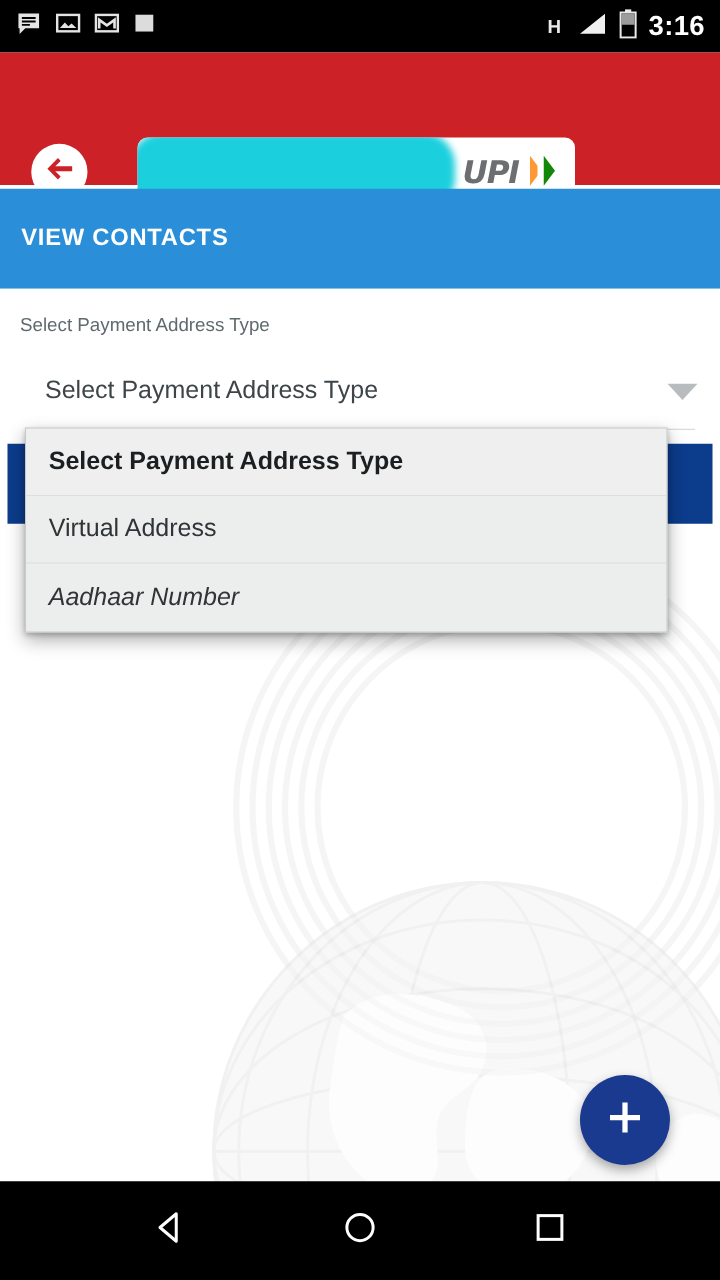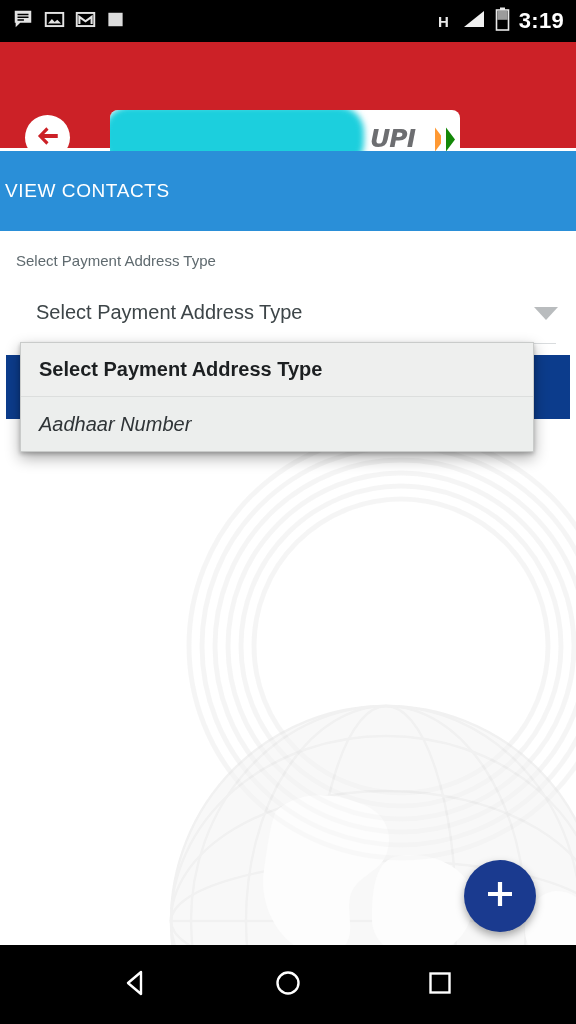--- a/index.html
+++ b/index.html
@@ -87,25 +87,25 @@
   .logo-redaction {
     position: absolute;
     left: -6px; top: -4px;
     width: 260px; height: 63px;
     background: #1ccfdd;
     border-radius: 26px;
     filter: blur(3px);
   }
   .upi-mark {
     position: absolute;
-    right: 3px; top: 50%;
+    right: 14px; top: 50%;
     transform: translateY(-50%);
     display: flex;
-    align-items: flex-end;
-    gap: 18px;
+    align-items: flex-start;
+    gap: 7px;
   }
   .upi-text {
     font-family: "DejaVu Sans", sans-serif;
     font-size: 25px;
     font-weight: bold;
     font-style: italic;
     color: #6d6e71;
     letter-spacing: -1px;
   }
 
@@ -115,23 +115,23 @@
     top: 151px; left: 0;
     width: 576px;
     height: 80px;
     background: #2a8fd8;
     display: flex;
     align-items: center;
   }
   .blue-bar-label {
     color: #ffffff;
     font-size: 19px;
-    font-weight: normal;
+    font-weight: bold;
     letter-spacing: 0.6px;
-    padding-left: 5px;
+    padding-left: 17px;
   }
 
   
   .content {
     position: absolute;
     top: 231px; left: 0;
     width: 576px;
     height: 906px;
     background: #ffffff;
     overflow: hidden;
@@ -295,21 +295,21 @@
           <path d="M24 2v16H4z" fill="#f0f0f0"></path>
         </svg>
       </span>
       <span class="si">
         <svg width="15" height="24" viewBox="0 0 15 24">
           <rect x="5" y="0.5" width="5" height="2.5" fill="#e9e9e9"></rect>
           <rect x="1.5" y="3" width="12" height="20" fill="none" stroke="#e9e9e9" stroke-width="1.6"></rect>
           <rect x="2.3" y="3.8" width="10.4" height="9" fill="#9c9c9c"></rect>
         </svg>
       </span>
-      <span class="status-time">3:19</span>
+      <span class="status-time">3:16</span>
     </div>
   </div>
 
   <div class="appbar">
     <div class="back-btn">
       <span>
         <svg width="26" height="26" viewBox="0 0 24 24">
           <path d="M21 10.2H8.5l4-4-2-2.2-7.8 8 7.8 8 2-2.2-4-4H21z" fill="#cc2127"></path>
         </svg>
       </span>
@@ -387,20 +387,23 @@
 
     <div class="action-button">
       
     </div>
 
     <div class="dropdown">
       <div class="dd-item selected">
         <span>Select Payment Address Type</span>
       </div>
       <div class="dd-item">
+        <span>Virtual Address</span>
+      </div>
+      <div class="dd-item">
         <span>Aadhaar Number</span>
       </div>
     </div>
 
   </div>
 
   <div class="fab">
     <span>
       <svg width="34" height="34" viewBox="0 0 34 34">
         <path d="M17 5v24M5 17h24" stroke="#ffffff" stroke-width="4.2" stroke-linecap="butt"></path>

